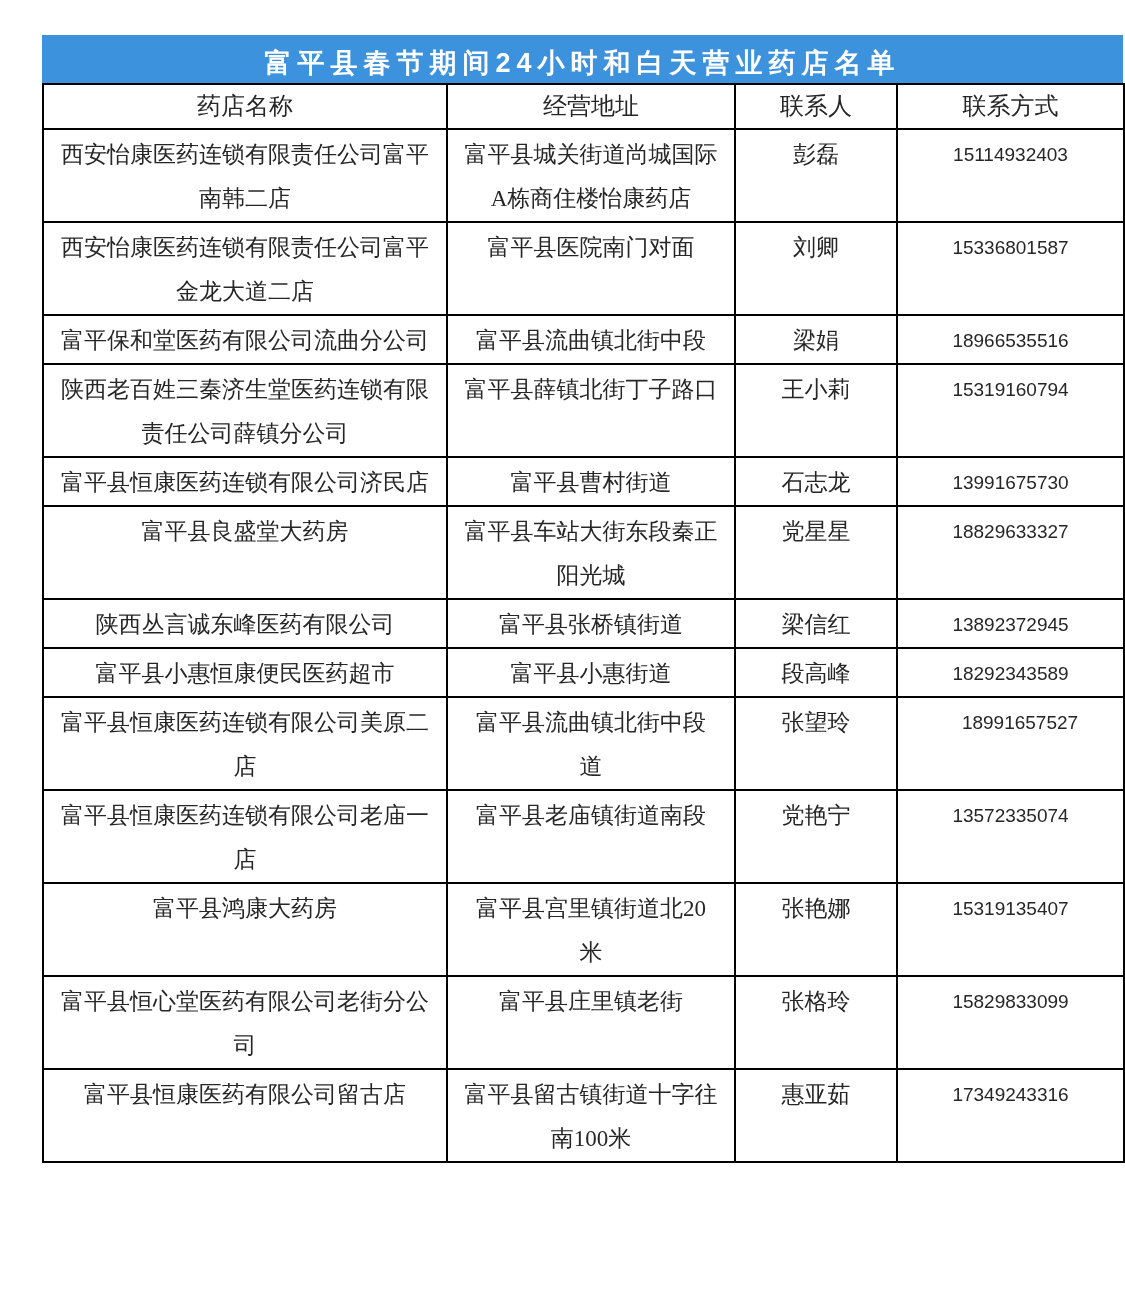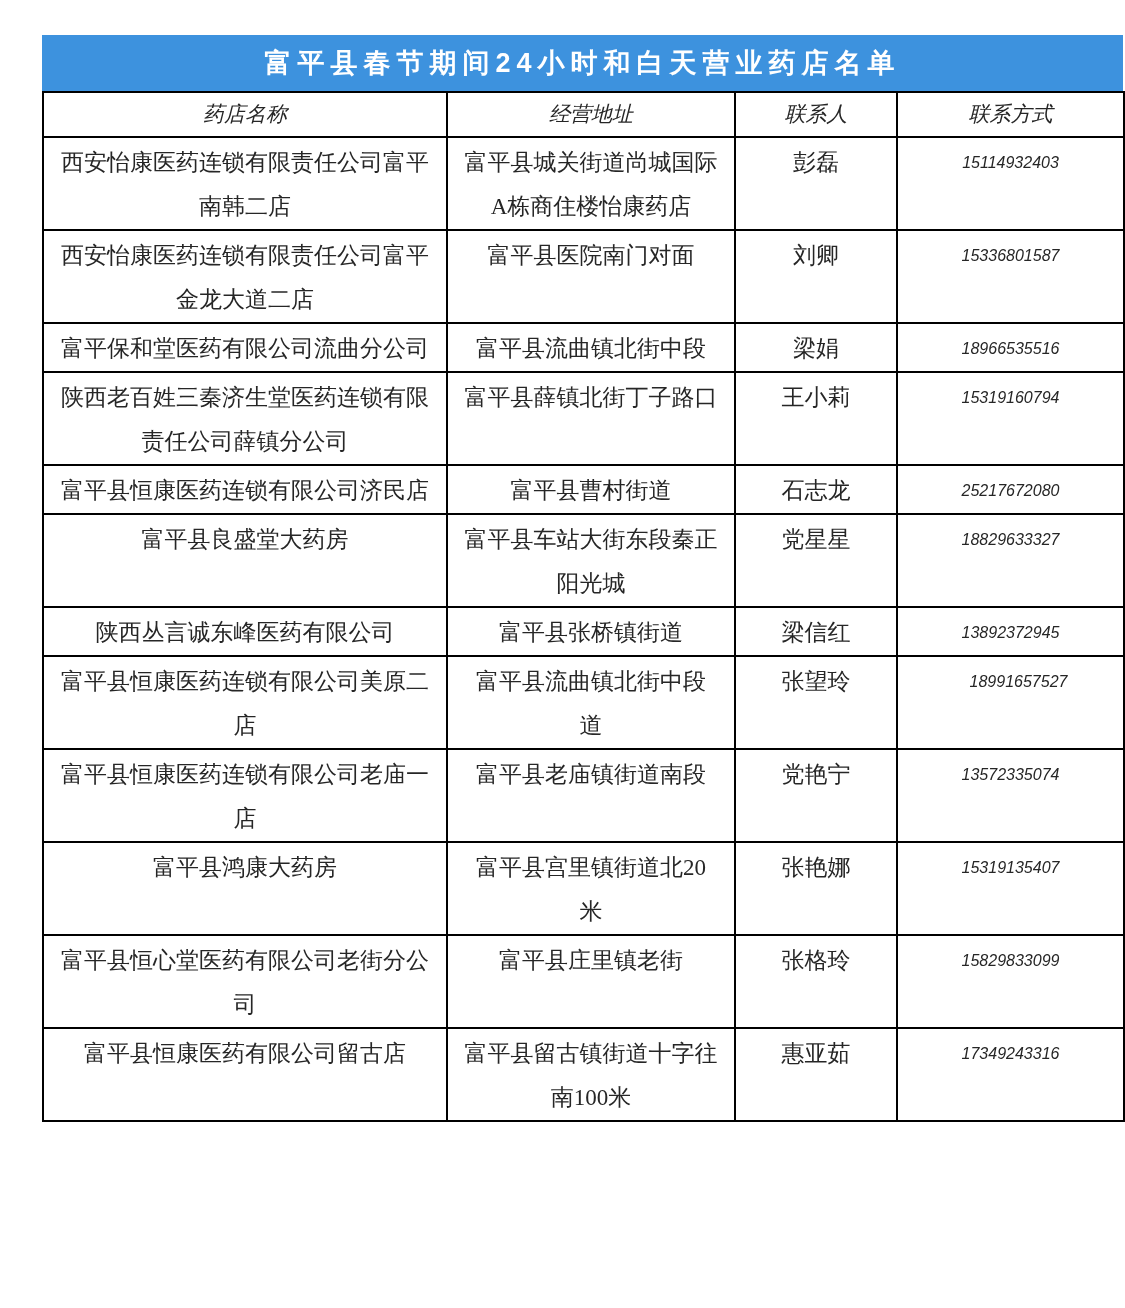--- a/index.html
+++ b/index.html
@@ -12,21 +12,21 @@
   }
   .sheet {
     position: absolute;
     left: 42px;
     top: 35px;
     width: 1081px;
   }
   .title-bar {
     background: #3D92DE;
     color: #ffffff;
-    height: 56px;
+    height: 48px;
     line-height: 56px;
     text-align: center;
     font-family: "Liberation Sans", "DejaVu Sans", sans-serif;
     font-weight: bold;
     font-size: 27px;
     letter-spacing: 6px;
   }
   table.pharmacy {
     border-collapse: collapse;
     table-layout: fixed;
@@ -40,34 +40,32 @@
     vertical-align: top;
     white-space: pre-line;
     color: #262626;
     padding: 0;
     overflow: hidden;
   }
   table.pharmacy th {
     height: 43px;
     line-height: 43px;
     font-weight: normal;
-    font-size: 21px;
+    font-size: 24px;
     font-family: "Liberation Serif", "DejaVu Serif", serif;
-    font-style: italic;
   }
   table.pharmacy td {
     line-height: 44px;
     padding-top: 3px;
     font-size: 23px;
     font-family: "Liberation Serif", "DejaVu Serif", serif;
   }
   table.pharmacy td.c-phone {
     font-family: "Liberation Sans", "DejaVu Sans", sans-serif;
-    font-size: 16px;
-    font-style: italic;
+    font-size: 19px;
   }
   tr.h44 > td { height: 44px; }
   tr.h45 > td { height: 45px; }
   tr.h88 > td { height: 88px; }
   tr.h90 > td { height: 90px; }
   col.c1 { width: 404px; }
   col.c2 { width: 288px; }
   col.c3 { width: 162px; }
   col.c4 { width: 227px; }
 </style>
@@ -117,34 +115,40 @@
         <td class="c-name">陕西老百姓三秦济生堂医药连锁有限
 责任公司薛镇分公司</td>
         <td class="c-addr">富平县薛镇北街丁子路口</td>
         <td class="c-contact">王小莉</td>
         <td class="c-phone">15319160794</td>
       </tr>
       <tr class="h45">
         <td class="c-name">富平县恒康医药连锁有限公司济民店</td>
         <td class="c-addr">富平县曹村街道</td>
         <td class="c-contact">石志龙</td>
-        <td class="c-phone">25217672080</td>
+        <td class="c-phone">13991675730</td>
       </tr>
       <tr class="h90">
         <td class="c-name">富平县良盛堂大药房</td>
         <td class="c-addr">富平县车站大街东段秦正
 阳光城</td>
         <td class="c-contact">党星星</td>
         <td class="c-phone">18829633327</td>
       </tr>
       <tr class="h44">
         <td class="c-name">陕西丛言诚东峰医药有限公司</td>
         <td class="c-addr">富平县张桥镇街道</td>
         <td class="c-contact">梁信红</td>
         <td class="c-phone">13892372945</td>
+      </tr>
+      <tr class="h44">
+        <td class="c-name">富平县小惠恒康便民医药超市</td>
+        <td class="c-addr">富平县小惠街道</td>
+        <td class="c-contact">段高峰</td>
+        <td class="c-phone">18292343589</td>
       </tr>
       <tr class="h88">
         <td class="c-name">富平县恒康医药连锁有限公司美原二
 店</td>
         <td class="c-addr">富平县流曲镇北街中段
 道</td>
         <td class="c-contact">张望玲</td>
         <td class="c-phone">　18991657527</td>
       </tr>
       <tr class="h88">

